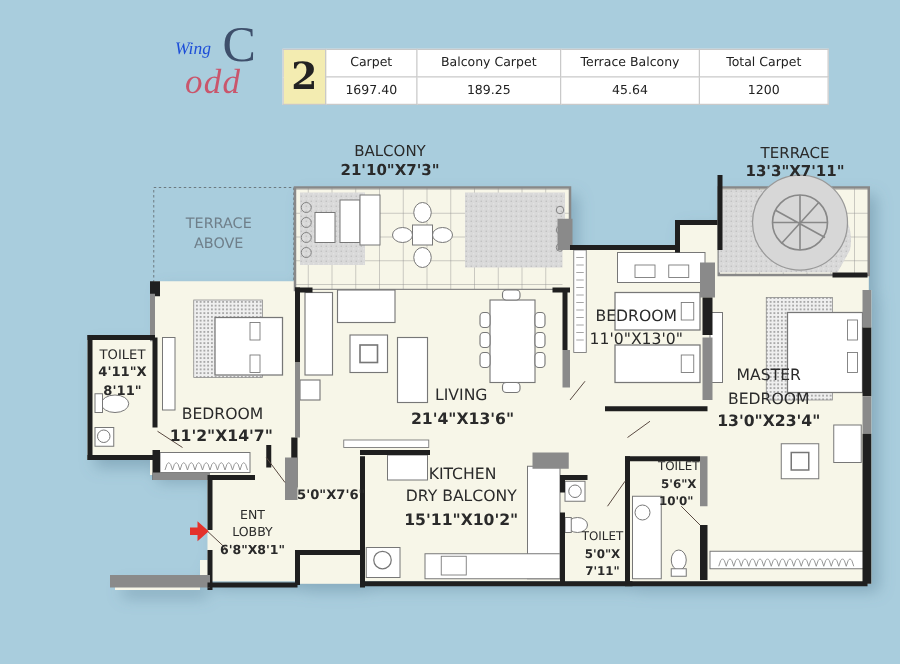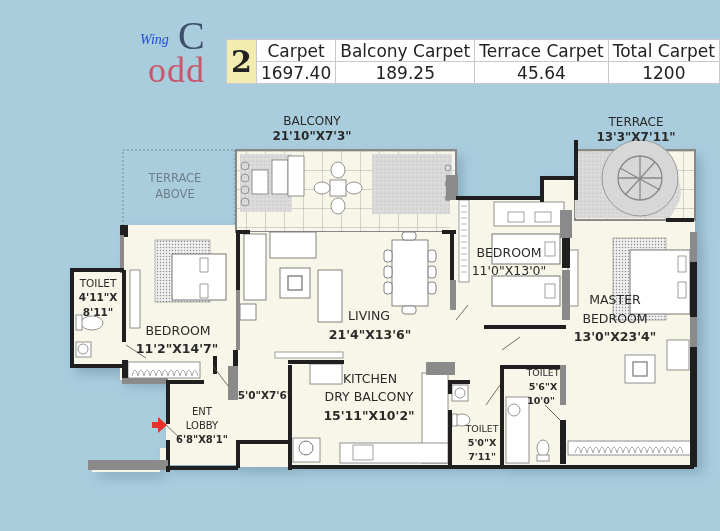--- a/index.html
+++ b/index.html
@@ -8,28 +8,28 @@
     background:#a9cddd;
     font-family:"Liberation Sans", sans-serif;
     position:relative;
   }
   .wing {
     position:absolute; left:140px; top:22px;
     font-family:"Liberation Serif", serif;
   }
   .wing-label { position:absolute; left:0; top:10px; font-size:14px; color:#1d4ed8; white-space:nowrap;font-style:italic;}
   .wing-letter { position:absolute; left:38px; top:-6px; font-size:40px; color:#3e4f6b; line-height:1;}
-  .wing-odd { position:absolute; left:8px; top:30px; font-size:36px; color:#c9566c; line-height:1; letter-spacing:1px;}
+  .wing-odd { position:absolute; left:8px; top:30px; font-size:28px; color:#c9566c; line-height:1; letter-spacing:1px;font-style:italic;}
   .area-table {
     position:absolute; left:226px; top:39px;
     border-collapse:collapse; background:#fff;
     font-family:"DejaVu Sans", sans-serif;
   }
   .area-table td {
-    border:1px solid #c9c9c9; font-size:17px; color:#222;
+    border:1px solid #c9c9c9; font-size:10px; color:#222;
     text-align:center; padding:0 4px; height:21px; white-space:nowrap;
   }
   .area-table td.num {
     background:#f3ecb1; font-family:"DejaVu Serif", serif;
     font-size:30px; font-weight:bold; width:33px; padding:0;
   }
   svg.plan { position:absolute; left:0; top:0; }
   .lbl { font-family:"DejaVu Sans", sans-serif; fill:#2a2a2a; }
   .lbl-grey { font-family:"DejaVu Sans", sans-serif; fill:#6f7f8a; }
 </style>
@@ -41,21 +41,21 @@
   <span class="wing-letter">C</span>
   <span class="wing-odd">odd</span>
 </div>
 
 <table class="area-table">
   <tbody>
       <tr>
     <td class="num" rowspan="2">2</td>
     <td style="width:64px">Carpet</td>
     <td style="width:106px">Balcony Carpet</td>
-    <td style="width:102px">Terrace Carpet</td>
+    <td style="width:102px">Terrace Balcony</td>
     <td style="width:94px">Total Carpet</td>
   </tr>
   <tr>
     <td>1697.40</td>
     <td>189.25</td>
     <td>45.64</td>
     <td>1200</td>
   </tr>
 </tbody>
   </table>

